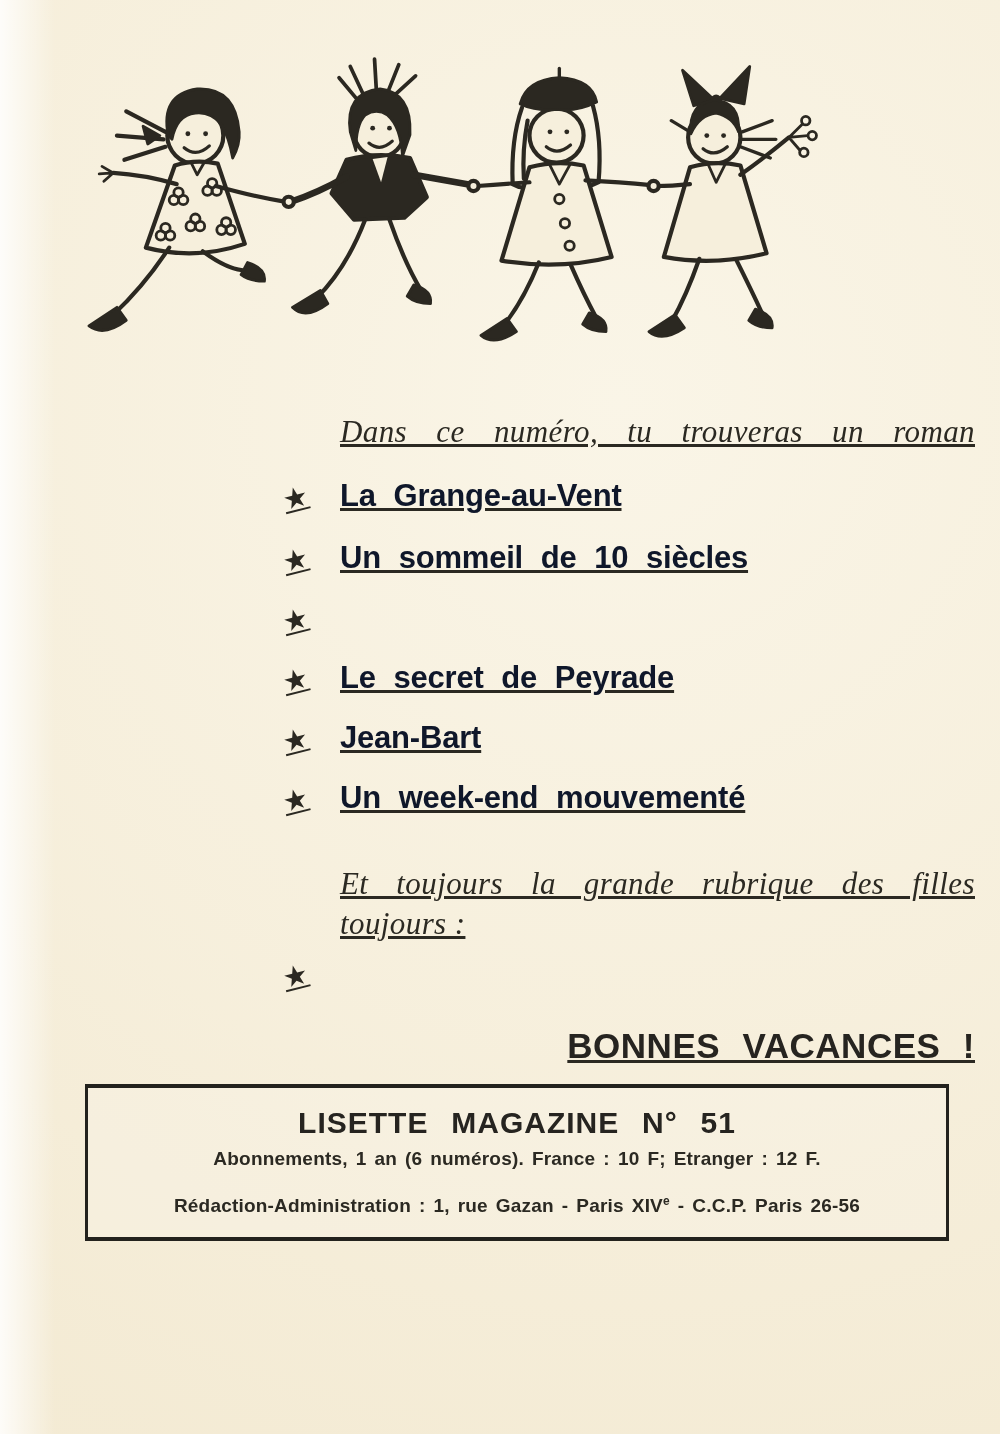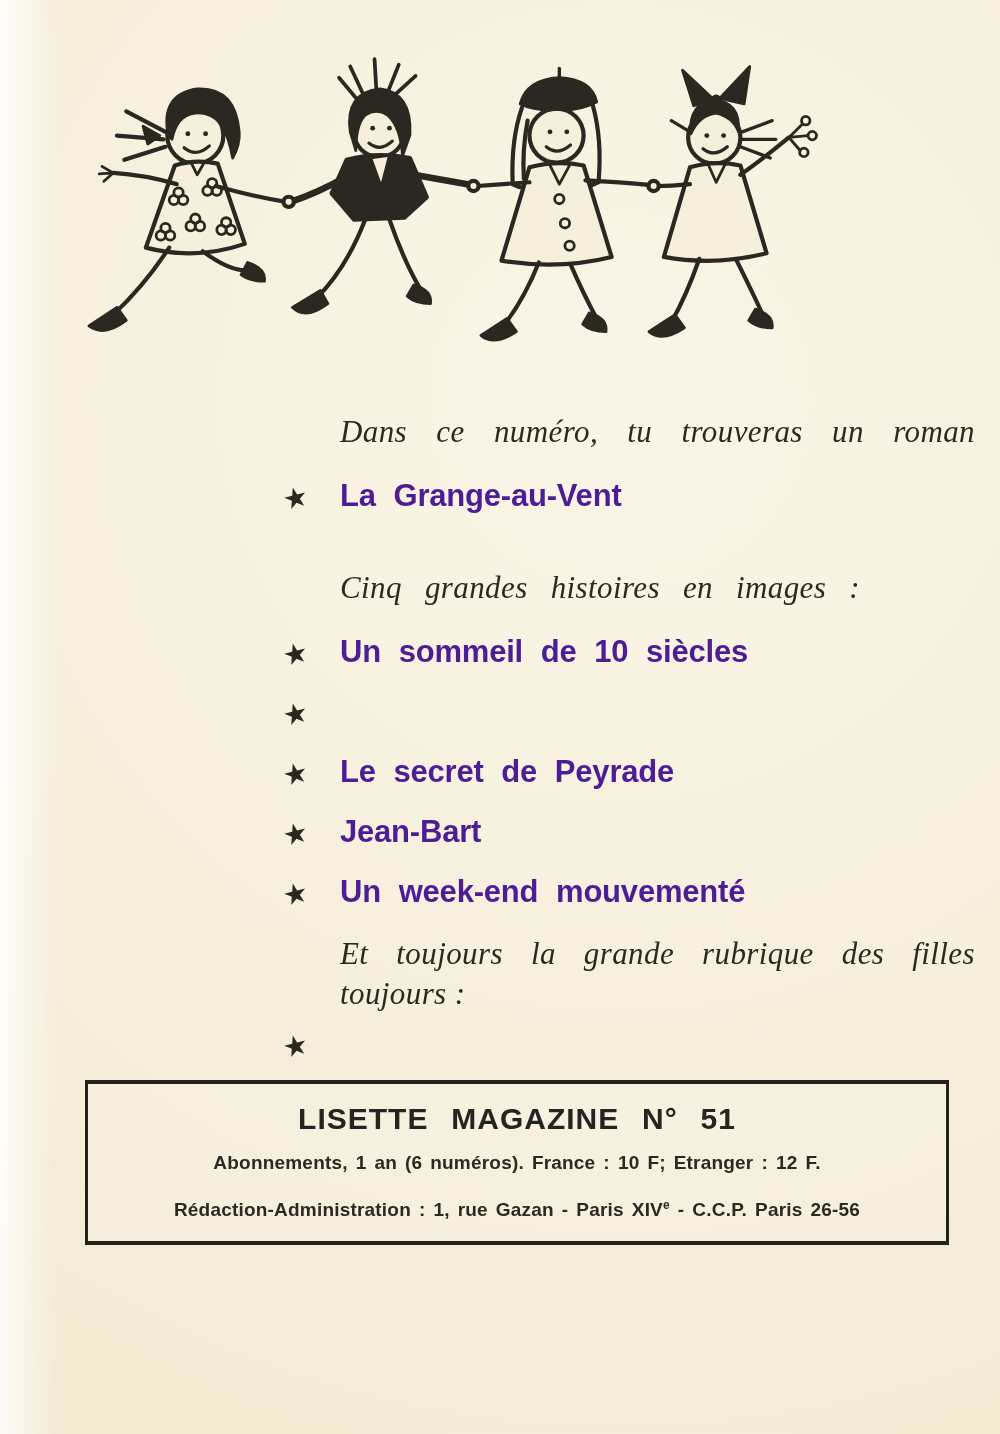--- a/index.html
+++ b/index.html
@@ -8,58 +8,58 @@
     background-color:#f6efdc;
     background-image:
       linear-gradient(90deg, rgba(255,255,255,.85), rgba(255,255,255,0) 55px),
       radial-gradient(130% 90% at 62% 28%, rgba(253,250,240,.55), rgba(238,224,192,.28) 88%);
     color:#2b2922;
     font-family:"Liberation Sans", sans-serif;
   }
   .illo{margin:46px 0 0 52px;width:772px;height:308px;}
   .illo svg{width:100%;height:100%;}
 
-  .toc{margin-left:283px;width:692px;}
+  .toc{margin-left:283px;width:692px;text-decoration:underline;}
   .serif-it{
     font-family:"Liberation Serif", serif;font-style:italic;
     font-size:31px;line-height:40px;letter-spacing:.4px;color:#2b2922;
   }
   .para{padding-left:57px;}
   .just{text-align:justify;text-align-last:justify;}
   .spread{word-spacing:.48em;}
 
   .item{display:flex;align-items:center;}
   .star{
     display:inline-block;width:57px;flex:0 0 57px;
     font-family:"DejaVu Sans", sans-serif;font-size:28px;line-height:36px;
     transform:rotate(-14deg);transform-origin:40% 55%;color:#2b2821;
   }
   .itxt{
     font-weight:bold;font-size:31px;line-height:36px;
-    letter-spacing:-.2px;word-spacing:.3em;color:#4c1d95;
+    letter-spacing:-.2px;word-spacing:.3em;color:#0f172a;
   }
   .mt-intro1{margin-top:58px;}
   .mt-roman{margin-top:26px;}
   .mt-head2{margin-top:54px;}
   .list .item{margin-top:24px;}
   .list .item:first-child{margin-top:26px;}
-  .mt-intro3{margin-top:24px;}
+  .mt-intro3{margin-top:48px;}
   .mt-ouvrage{margin-top:12px;}
   .closing{
     margin-top:34px;text-align:right;font-weight:bold;font-size:35px;
     letter-spacing:.5px;word-spacing:.35em;color:#262420;
   }
 
   .footer-box{
     box-sizing:border-box;margin:18px 0 0 85px;width:864px;
     border:3px solid #23221d;border-top-width:4px;border-bottom-width:4px;
     padding:18px 20px 16px 20px;text-align:center;background:rgba(252,248,238,.25);
   }
   .fb-title{font-weight:bold;font-size:30px;letter-spacing:1px;word-spacing:.45em;color:#262420;}
-  .fb-line{font-weight:bold;font-size:19px;line-height:30px;letter-spacing:.2px;word-spacing:2.5px;color:#2b2922;margin-top:12px;}
+  .fb-line{font-weight:bold;font-size:19px;line-height:30px;letter-spacing:.2px;word-spacing:2.5px;color:#2b2922;margin-top:4px;}
   .fb-line + .fb-line{margin-top:12px;}
   .fb-line sup{font-size:12px;}
 </style>
 </head>
 <body>
 
 <div class="illo">
   <svg viewBox="0 0 820 330" fill="none" stroke="#2b2821" stroke-width="4.5" stroke-linecap="round" stroke-linejoin="round">
     <defs>
       <g id="clv" fill="none" stroke="#2b2821" stroke-width="3">
@@ -166,21 +166,20 @@
 
   <div class="serif-it para mt-intro1">
     <div class="just">Dans ce numéro, tu trouveras un roman</div>
   </div>
 
   <div class="item mt-roman">
     <span class="star">★</span>
     <span class="itxt">La Grange-au-Vent</span>
   </div>
 
-  <div class="serif-it para spread mt-head2">Cinq grandes histoires en images :</div>
 
   <div class="list">
     <div class="item">
       <span class="star">★</span>
       <span class="itxt">Un sommeil de 10 siècles</span>
     </div>
     <div class="item">
       <span class="star">★</span>
     </div>
     <div class="item">
@@ -199,19 +198,20 @@
 
   <div class="serif-it para mt-intro3">
     <div class="just">Et toujours la grande rubrique des filles</div>
     <div>toujours :</div>
   </div>
 
   <div class="item mt-ouvrage">
     <span class="star">★</span>
   </div>
 
+  <div class="closing">BONNES VACANCES !</div>
 </div>
 
 <div class="footer-box">
   <div class="fb-title">LISETTE MAGAZINE N° 51</div>
   <div class="fb-line">Abonnements, 1 an (6 numéros). France : 10 F; Etranger : 12 F.</div>
   <div class="fb-line"><span>Rédaction-Administration : 1, rue Gazan - Paris XIV</span><sup>e</sup><span> - C.C.P. Paris 26-56</span></div>
 </div>
 
 </body></html>

